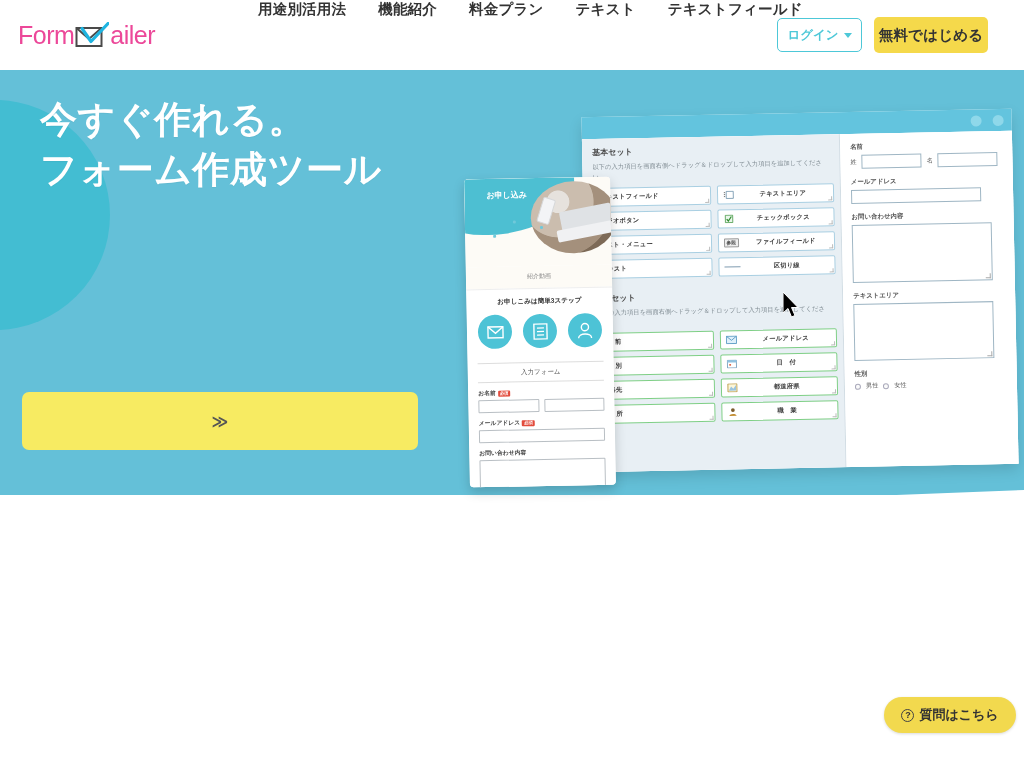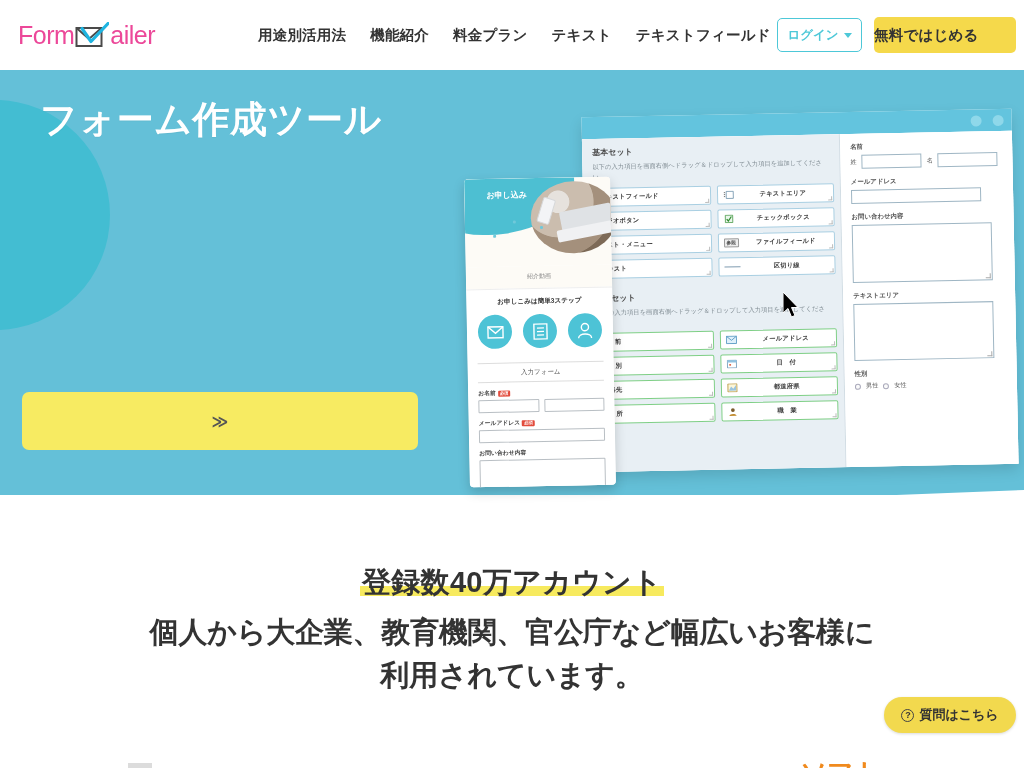--- a/index.html
+++ b/index.html
@@ -14,36 +14,36 @@
 
   
   #header {
     position: absolute; left:0; top:0; width:1024px; height:70px;
     background:#ffffff; z-index: 40;
   }
   #logo { position:absolute; left:18px; top:20px; height:30px; display:flex; align-items:center; }
   #logo .logo-text { font-size:25px; letter-spacing:-.5px; color:#ec4899; font-weight:400; }
   #logo .logo-mark { position:relative; display:inline-block; width:34px; height:26px; margin:0 1px; vertical-align:middle; }
 
-  #nav { position:absolute; left:258px; top:0; height:70px; display:flex; align-items:center; gap:24px; }
+  #nav { position:absolute; left:258px; top:0; height:70px; display:flex; align-items:flex-start; gap:32px; }
   #nav .nav-link {
     font-size:14.5px; font-weight:bold; color:#333; white-space:nowrap;
     cursor:pointer; text-decoration:none; letter-spacing:.2px;
   }
   #login-btn {
     position:absolute; left:777px; top:18px; width:85px; height:34px;
     border:1.6px solid #4dc8d8; border-radius:5px; background:#fff;
     display:flex; align-items:center; justify-content:center; gap:5px;
     color:#4dc8d8; font-size:12.5px; font-weight:bold; cursor:pointer;
   }
   #login-btn .caret { width:0;height:0;border-left:4px solid transparent;border-right:4px solid transparent;border-top:5px solid #4dc8d8; }
   #signup-btn {
-    position:absolute; left:874px; top:17px; width:142px; height:36px;
+    position:absolute; left:874px; top:17px; width:114px; height:36px;
     background:#f5d94b; border-radius:5px; border:none;
-    display:flex; align-items:center; justify-content:flex-start;
+    display:flex; align-items:center; justify-content:center;
     color:#333; font-size:14.5px; font-weight:bold; cursor:pointer; letter-spacing:.2px;
   }
 
   
   #hero {
     position:absolute; left:0; top:70px; width:1024px; height:425px;
     background:#64c0d8; overflow:hidden;
     clip-path: polygon(0 0, 1024px 0, 1024px 420px, 0 460px);
   }
   #hero-circle {
@@ -244,20 +244,21 @@
     <div id="signup-btn">
       <span>無料ではじめる</span>
     </div>
   </div>
 
   <div id="hero">
     <div id="hero-circle"></div>
   </div>
 
   <div id="hero-copy">
+    <div class="line">今すぐ作れる。</div>
     <div class="line">フォーム作成ツール</div>
   </div>
 
   <div id="hero-cta">
     <span class="chev">≫</span>
   </div>
 
   <div id="builder">
     <div id="builder-titlebar">
       <span class="dot d1"></span>
@@ -495,34 +496,20 @@
       </div>
     </div>
   </div>
 
   <div id="cursor">
     <svg width="20" height="28" viewBox="0 0 20 28">
       <polygon points="0,0 0,21 5,16.5 8.5,25 12,23.5 8.5,15.5 15,15.5" fill="#000" stroke="#fff" stroke-width="1"></polygon>
     </svg>
   </div>
 
-  <div id="lower">
-    <div id="stat-head">
-      <span class="hl">登録数40万アカウント</span>
-    </div>
-    <div id="stat-sub">
-      <div>個人から大企業、教育機関、官公庁など幅広いお客様に</div>
-      <div>利用されています。</div>
-    </div>
-
-    <div id="bottom-logo">
-      <span class="sq"></span>
-      <span class="orange">ソフト</span>
-    </div>
-  </div>
 
 
   <div id="float-question">
     <span class="qmark">?</span>
     <span>質問はこちら</span>
   </div>
 
 </div>
 
 </body></html>

